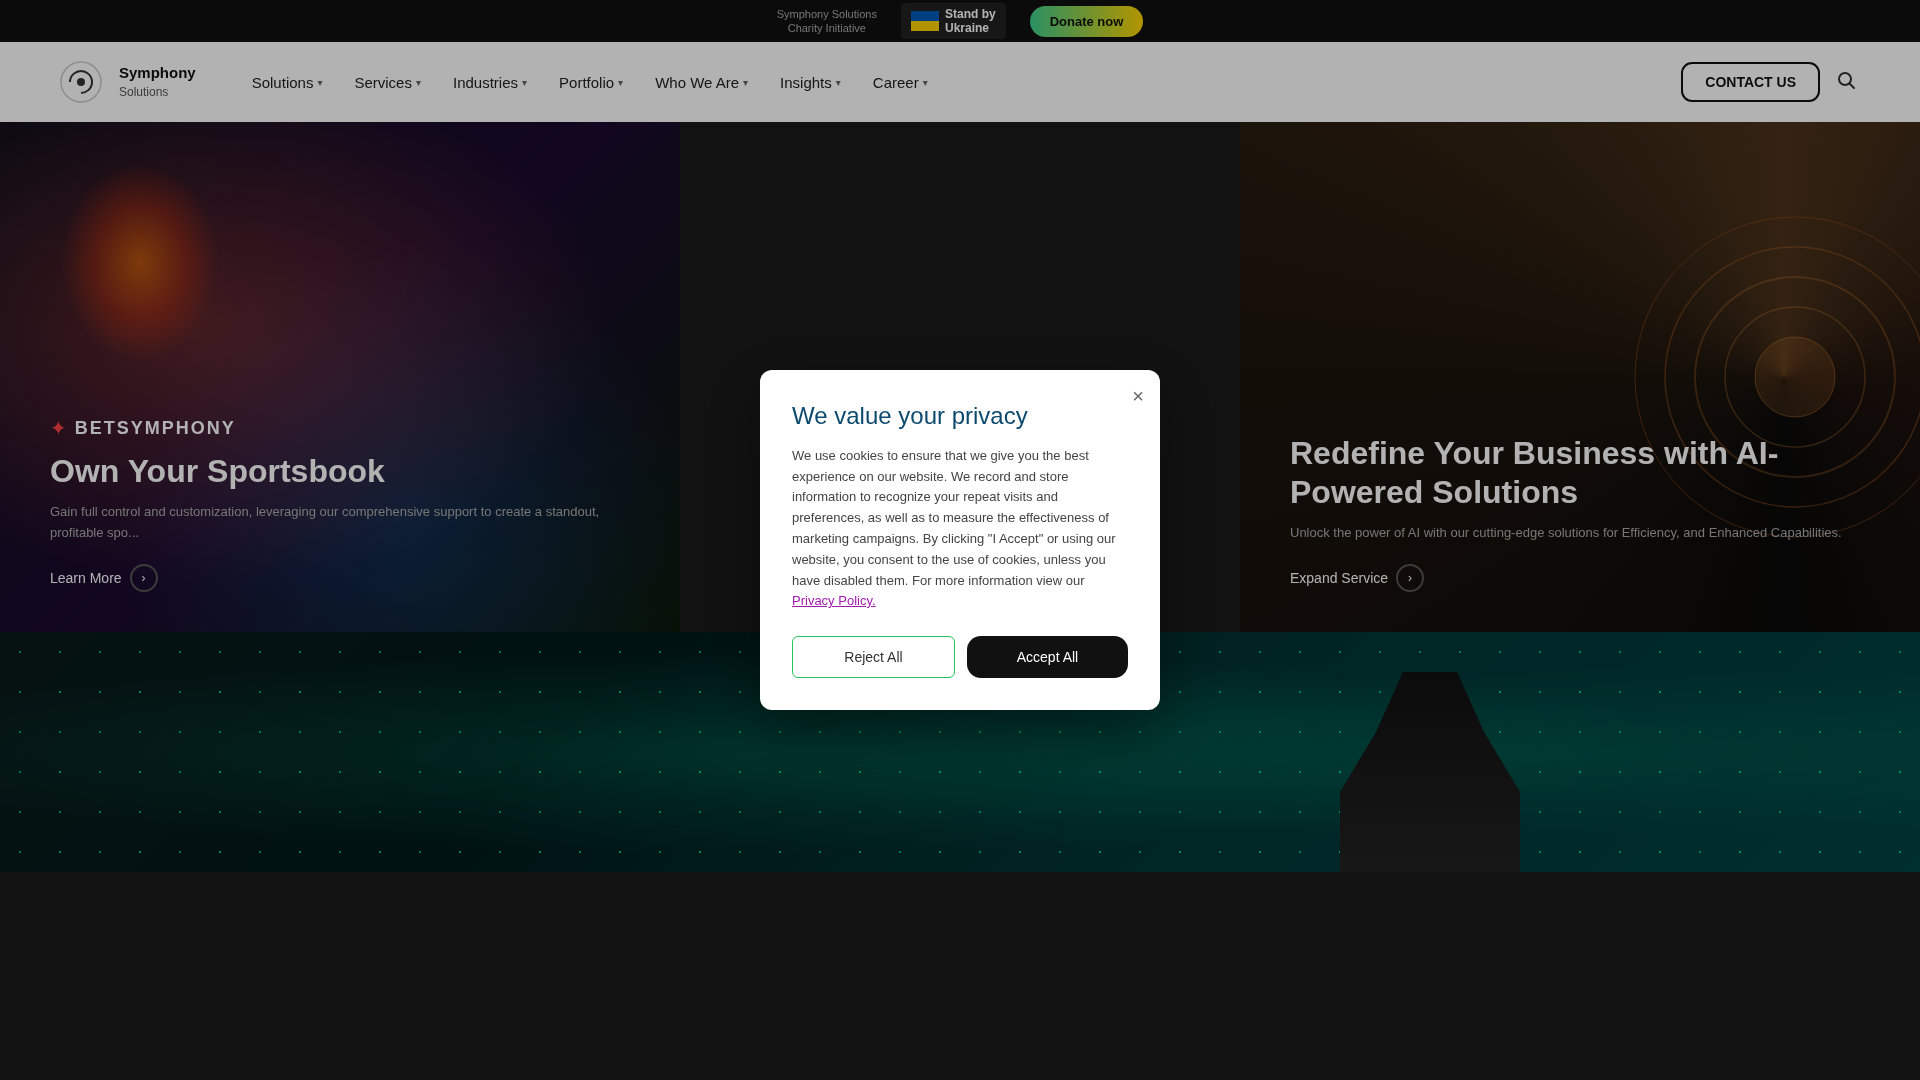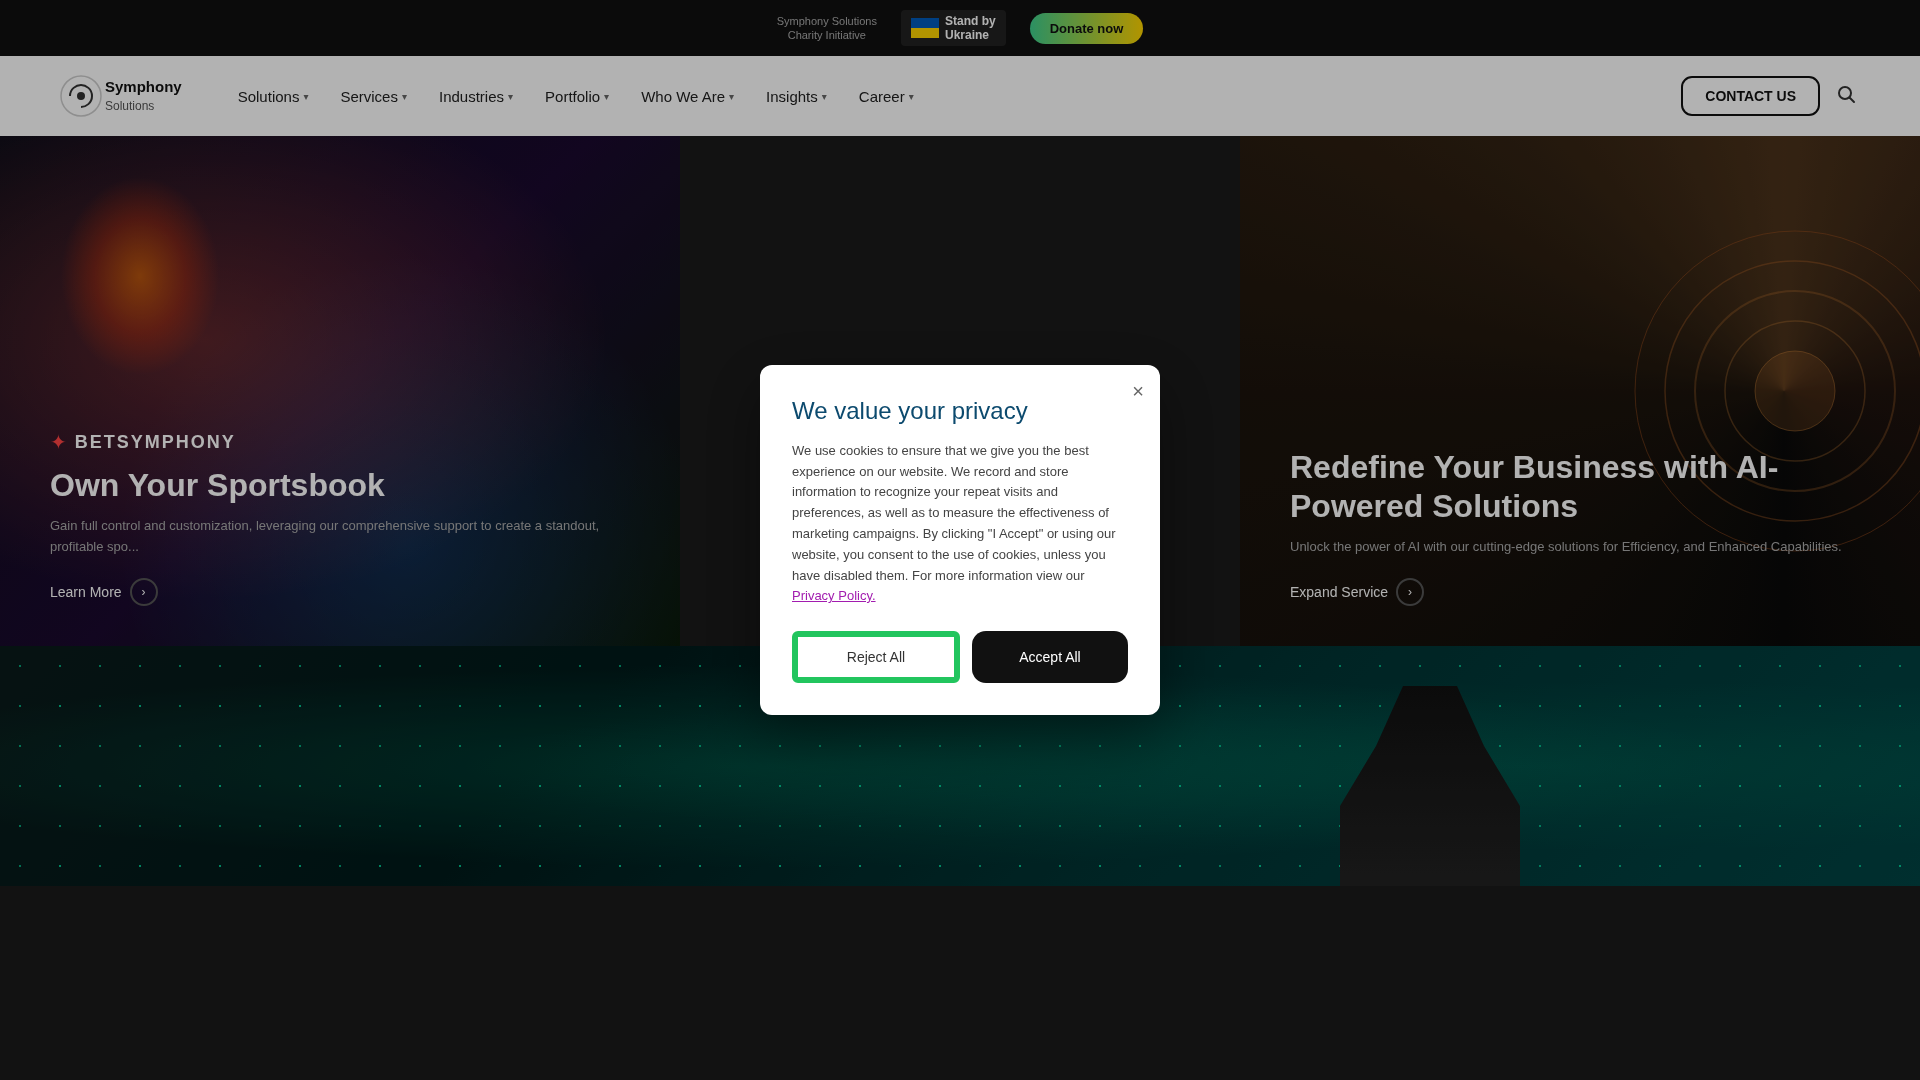--- a/index.html
+++ b/index.html
@@ -1,21 +1,21 @@
 <!DOCTYPE html>
 <html><head>
   <meta charset="utf-8">
   <style>
     *, *::before, *::after { box-sizing: border-box; margin: 0; padding: 0; }
     body { font-family: -apple-system, BlinkMacSystemFont, 'Segoe UI', sans-serif; background: #1a1a1a; color: #fff; overflow-x: hidden; width: 1920px; }
 
     
     .top-bar {
       background: #111;
-      height: 56px;
+      height: 42px;
       display: flex;
       align-items: center;
       justify-content: center;
       gap: 24px;
       position: relative;
     }
     .charity-text {
       font-size: 11px;
       color: #aaa;
       text-align: center;
@@ -61,21 +61,21 @@
       display: flex;
       align-items: center;
       padding: 0 60px;
       gap: 0;
       position: relative;
       z-index: 10;
     }
     .logo {
       display: flex;
       align-items: center;
-      gap: 3px;
+      gap: 17px;
       margin-right: 40px;
       text-decoration: none;
     }
     .logo-icon {
       width: 42px;
       height: 42px;
     }
     .logo-text {
       font-size: 15px;
       font-weight: 700;
@@ -340,21 +340,21 @@
       color: #a21caf;
       text-decoration: underline;
     }
     .modal-actions {
       display: flex;
       gap: 12px;
     }
     .reject-btn {
       flex: 1;
       padding: 12px;
-      border: 6px solid #22c55e;
+      border: 1px solid #22c55e;
       border-radius: 6px;
       background: #fff;
       font-size: 14px;
       font-weight: 500;
       color: #333;
       cursor: pointer;
     }
     .accept-btn {
       flex: 1;
       padding: 12px;

